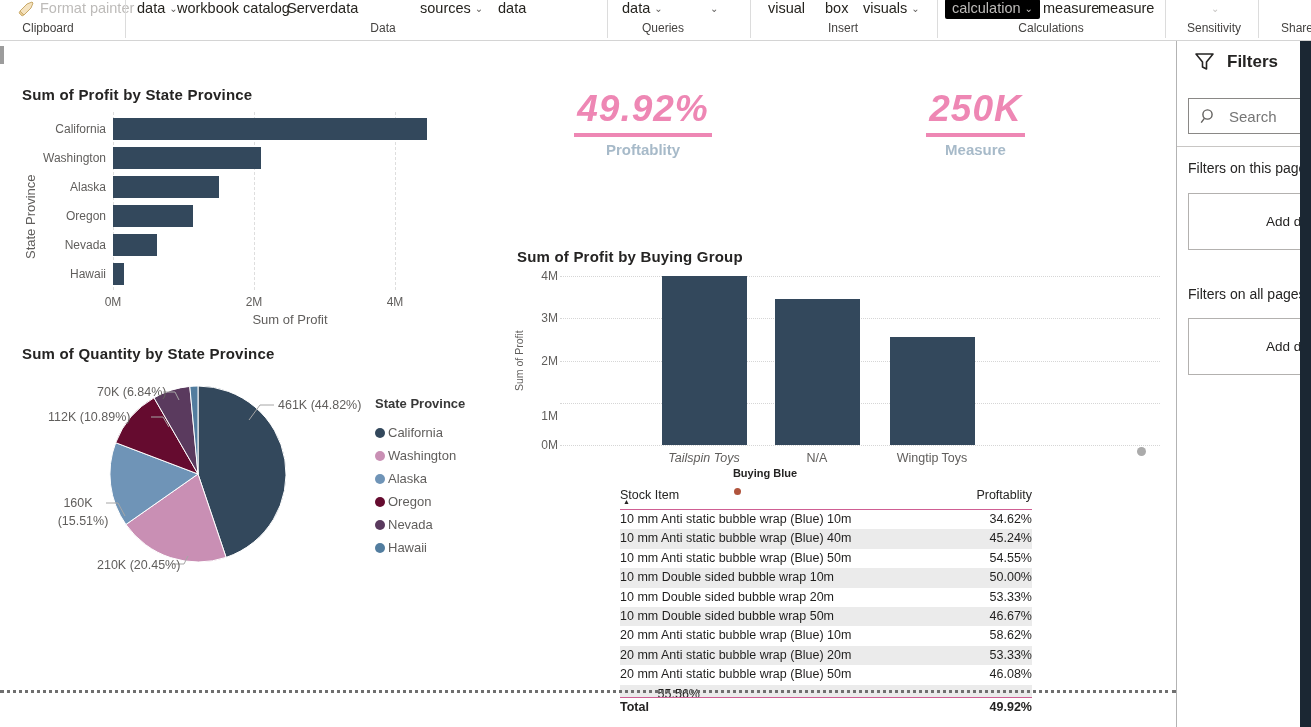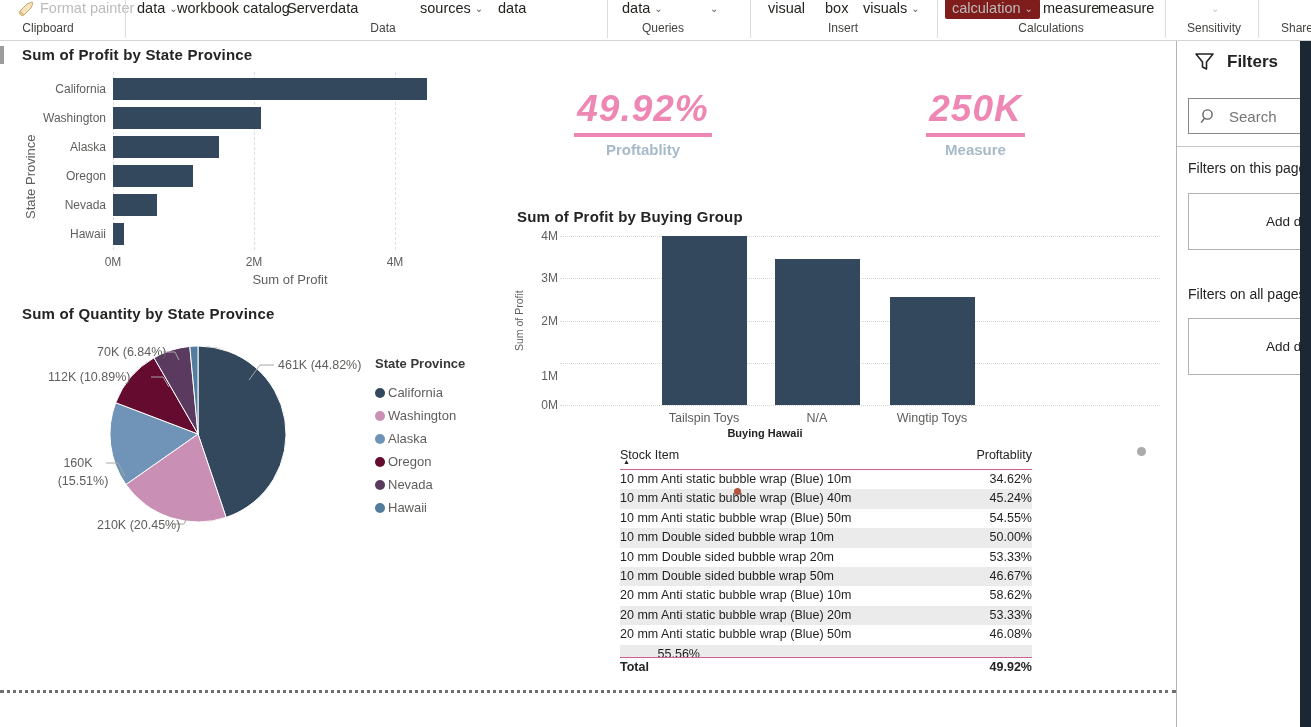--- a/index.html
+++ b/index.html
@@ -5,29 +5,29 @@
   html,body{margin:0;padding:0;background:#fff;}
   .app{position:relative;width:1311px;height:727px;overflow:hidden;background:#fff;
        font-family:"Liberation Sans",sans-serif;color:#252423;}
   
   .ribbon{position:absolute;left:0;top:0;width:1311px;height:40px;background:#fff;
           border-bottom:1px solid #d4d4d4;z-index:4;}
   .ri{position:absolute;top:-1px;height:20px;line-height:19px;font-size:14.5px;color:#26241f;white-space:nowrap;}
   .ri.dis{color:#bdbbb9;}
   .ri .ch{font-size:10px;color:#605e5c;margin-left:4px;vertical-align:1px;}
   .ri.dis .ch{color:#c6c4c2;}
-  .calcbox{background:#7f1d1d;padding:0 7px;border-radius:2px;}
+  .calcbox{background:#000000;padding:0 7px;border-radius:2px;}
   .rg{position:absolute;top:21px;font-size:12px;color:#454341;transform:translateX(-50%);white-space:nowrap;}
   .rsep{position:absolute;top:0;height:38px;width:1px;background:#dcdcdc;}
   .fp-ico{position:absolute;left:18px;top:1px;width:17px;height:16px;}
   
   .scroll-nub{position:absolute;left:0;top:46px;width:4px;height:18px;background:#9c9c9c;z-index:3;}
   .page-edge{position:absolute;left:0;top:690px;width:1176px;height:0;border-top:3px dotted #6f6f6f;z-index:2;}
   .vt{position:absolute;left:12px;top:4px;font-size:15px;font-weight:600;color:#252423;letter-spacing:.2px;}
-  .visual{position:absolute;z-index:1;}
+  .visual{position:absolute;z-index:1;margin-top:40px;}
   
   #hbar{left:10px;top:42px;width:460px;height:250px;}
   #hbar .ylab{position:absolute;left:14px;top:60px;height:150px;writing-mode:vertical-rl;
       transform:rotate(180deg);font-size:13px;color:#605e5c;text-align:center;line-height:14px;}
   #hbar-plot{position:absolute;left:103px;top:30px;width:330px;height:178px;}
   .vgrid{position:absolute;top:0;bottom:0;width:0;border-left:1px dashed #dedede;}
   .hbar-row{position:absolute;left:-100px;width:430px;height:22px;}
   .hbar-label{position:absolute;left:0;width:93px;text-align:right;font-size:12px;color:#605e5c;line-height:22px;}
   .hbar-bar{position:absolute;left:100px;top:0;height:22px;}
   .xtick{position:absolute;top:213px;font-size:12px;color:#605e5c;transform:translateX(-50%);}
@@ -198,27 +198,27 @@
     <div id="vbar-plot">
         <div class="hgrid" style="top: 169px;"></div>
         <div class="hgrid" style="top: 126.75px;"></div>
         <div class="hgrid" style="top: 84.5px;"></div>
         <div class="hgrid" style="top: 42.25px;"></div>
         <div class="hgrid" style="top: 0px;"></div>
         <div class="vcol" style="left: 102px; height: 169px; background: rgb(51, 72, 92);"></div>
         <div class="vcol" style="left: 215px; height: 145.762px; background: rgb(51, 72, 92);"></div>
         <div class="vcol" style="left: 330px; height: 107.737px; background: rgb(51, 72, 92);"></div>
       </div>
-    <div class="xlab">Buying Hawaii</div>
+    <div class="xlab">Buying Blue</div>
   <div class="ytick" style="top: 210px;">0M</div>
       <div class="ytick" style="top: 181px;">1M</div>
       <div class="ytick" style="top: 125.5px;">2M</div>
       <div class="ytick" style="top: 83.25px;">3M</div>
       <div class="ytick" style="top: 41px;">4M</div>
-      <div class="vcat" style="left: 199px;">Tailspin Toys</div>
+      <div class="vcat" style="left: 199px; font-style: italic;">Tailspin Toys</div>
       <div class="vcat" style="left: 312px;">N/A</div>
       <div class="vcat" style="left: 427px;">Wingtip Toys</div>
     </div>
 
   <div class="visual" id="pie">
     <div class="vt" style="top:7px">Sum of Quantity by State Province</div>
     <svg id="pie-svg" width="370" height="225" viewBox="0 0 370 225">
         <path d="M188,110 L188.0,22.0 A88,88 0 0 1 216.1,193.4 Z" fill="#33485c" stroke="#ffffff" stroke-width="1"></path>
         <path d="M188,110 L216.1,193.4 A88,88 0 0 1 115.9,160.5 Z" fill="#c98fb4" stroke="#ffffff" stroke-width="1"></path>
         <path d="M188,110 L115.9,160.5 A88,88 0 0 1 105.7,78.7 Z" fill="#6f94b7" stroke="#ffffff" stroke-width="1"></path>

